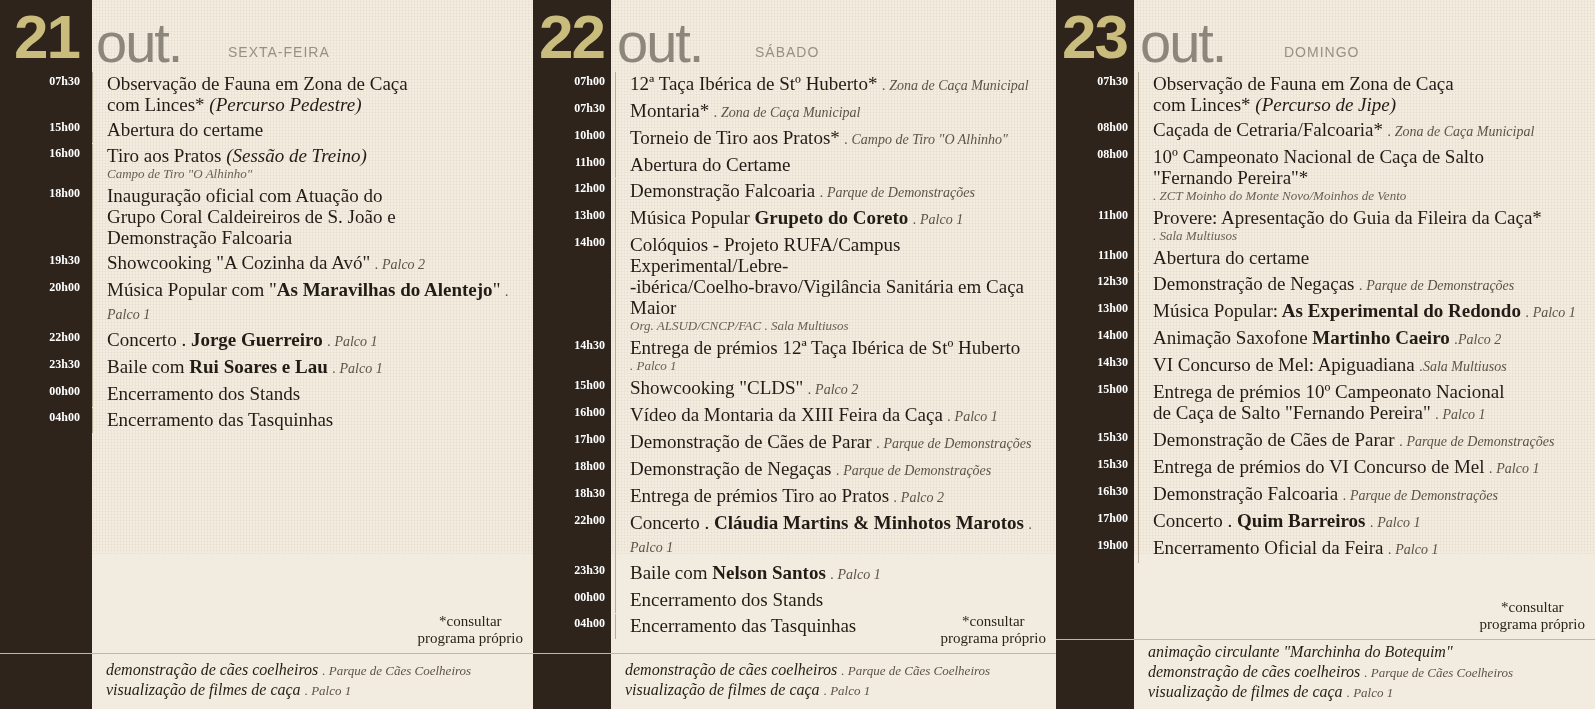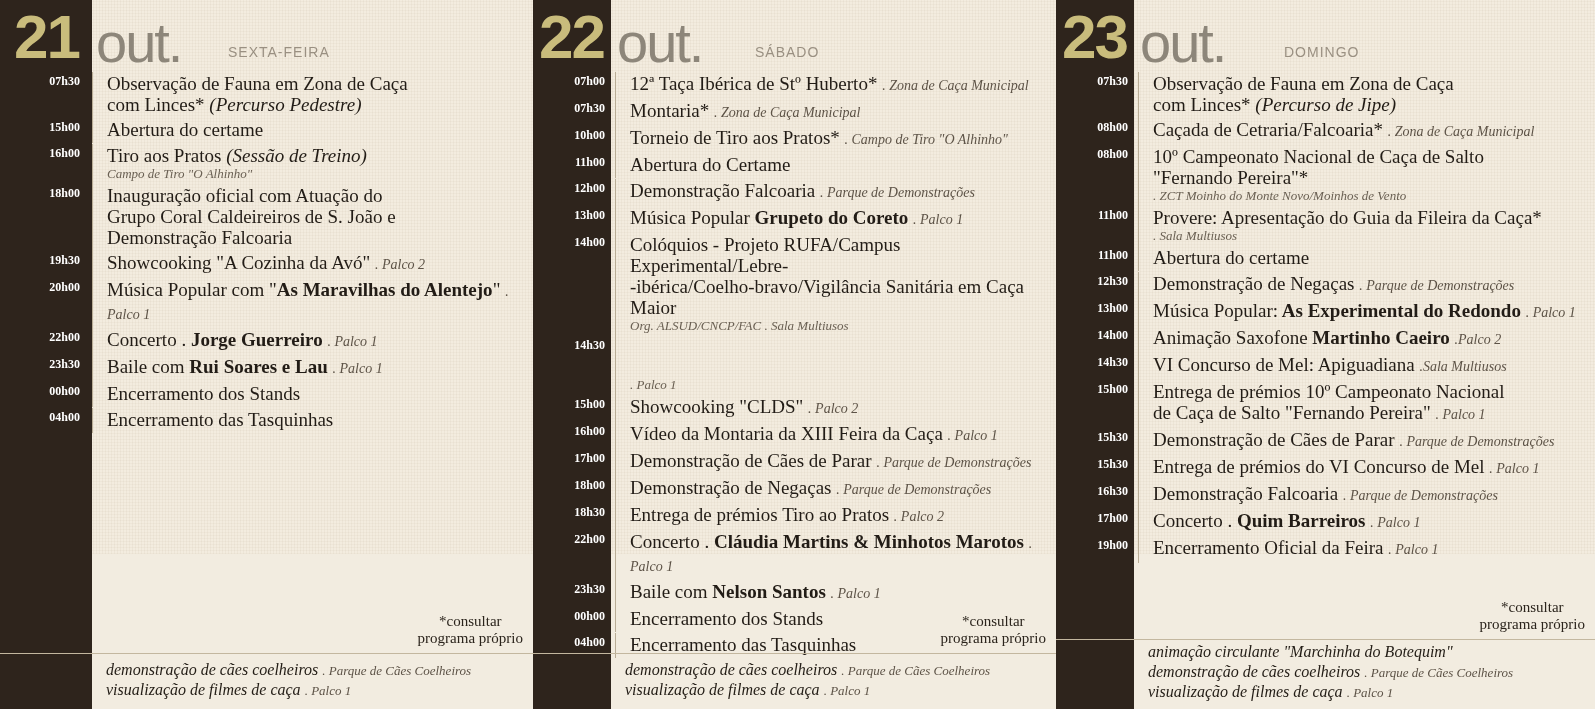--- a/index.html
+++ b/index.html
@@ -122,21 +122,20 @@
     line-height: 21px;
     color: #221c16;
     border-left: 1px solid #b9ad96;
   }
   .entry .strong { font-weight: bold; }
   .entry .ital { font-style: italic; margin-top: 12px; }
   .venue {
     font-style: italic;
     font-size: 14px;
     color: #5d5347;
-    margin-top: 40px;
   }
   .sub {
     display: block;
     font-style: italic;
     font-size: 13px;
     color: #6a6053;
     line-height: 15px;
   }
 
   
@@ -353,20 +352,21 @@
           <div class="entry">
             <span>Colóquios - Projeto RUFA/Campus Experimental/Lebre-</span><br>
             <span>-ibérica/Coelho-bravo/Vigilância Sanitária em Caça Maior</span>
             <span class="sub">Org. ALSUD/CNCP/FAC . Sala Multiusos</span>
           </div>
         </div>
 
         <div class="row">
           <div class="time">14h30</div>
           <div class="entry">
+            <span>Entrega de prémios 12ª Taça Ibérica de Stº Huberto</span>
             <span class="sub venue">. Palco 1</span>
           </div>
         </div>
 
         <div class="row">
           <div class="time">15h00</div>
           <div class="entry">
             <span>Showcooking "CLDS"</span>
             <span class="venue">. Palco 2</span>
           </div>

